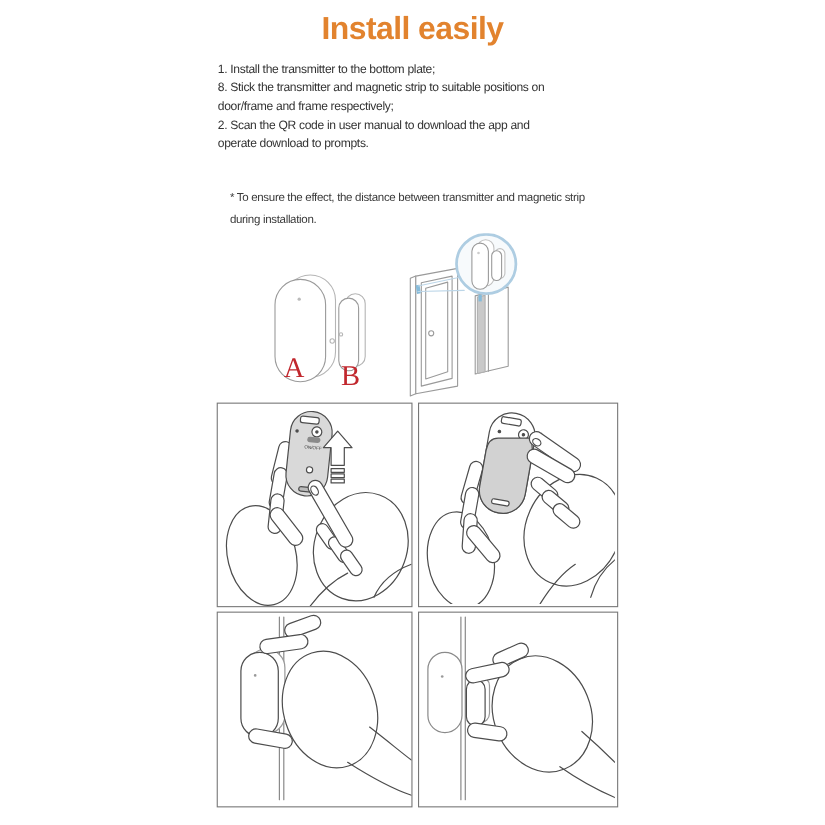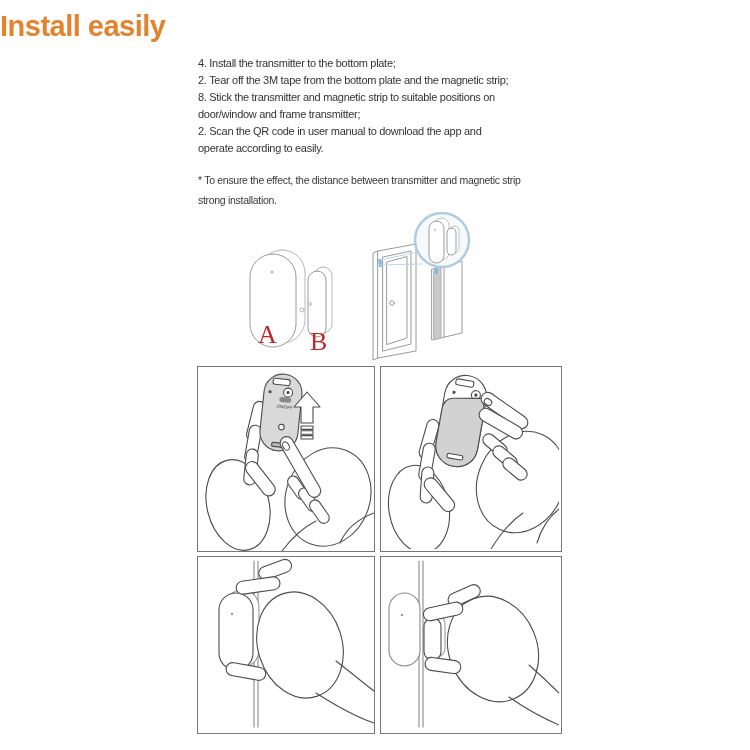--- a/index.html
+++ b/index.html
@@ -1,60 +1,59 @@
 <!DOCTYPE html>
 <html><head>
 <meta charset="utf-8">
 <style>
   html,body{margin:0;padding:0;background:#fff;}
   .page{
     position:relative;width:750px;height:750px;background:#fff;overflow:hidden;
     font-family:"Liberation Sans",sans-serif;color:#2e2e2e;
   }
   .title{
-    position:absolute;left:0;right:0;top:10px;margin:0;
+    position:absolute;left:0;right:0;top:10px;margin:0;text-align:center;
     font-size:29px;font-weight:600;letter-spacing:-0.5px;color:#E2832E;
   }
   .instructions{
     position:absolute;left:198px;top:55px;width:360px;
     font-size:11px;letter-spacing:-0.3px;line-height:17px;color:#333;
   }
   .instructions .line{white-space:nowrap;}
   .note{
-    position:absolute;left:198px;top:171px;width:360px;
+    position:absolute;left:209px;top:171px;width:360px;
     font-size:10.5px;letter-spacing:-0.3px;line-height:19.5px;color:#3a3a3a;
   }
   .note .line{white-space:nowrap;}
   .diagram{position:absolute;left:222px;top:212px;width:280px;height:150px;}
   .panel{position:absolute;border:1px solid #777;background:#fff;}
   .panel svg{display:block;}
   #panel1{left:197px;top:366px;width:176px;height:184px;}
   #panel2{left:380px;top:366px;width:180px;height:184px;}
   #panel3{left:197px;top:556px;width:176px;height:176px;}
   #panel4{left:380px;top:556px;width:180px;height:176px;}
 </style>
 </head>
 <body>
 
 <div class="page">
 
   <h1 class="title">Install easily</h1>
 
   <div class="instructions">
-      <div class="line">4. Install the transmitter to the bottom plate;</div>
-      <div class="line">2. Tear off the 3M tape from the bottom plate and the magnetic strip;</div>
+      <div class="line">1. Install the transmitter to the bottom plate;</div>
       <div class="line">8. Stick the transmitter and magnetic strip to suitable positions on</div>
-      <div class="line">door/window and frame transmitter;</div>
+      <div class="line">door/frame and frame respectively;</div>
       <div class="line">2. Scan the QR code in user manual to download the app and</div>
-      <div class="line">operate according to easily.</div>
+      <div class="line">operate download to prompts.</div>
     </div>
 
   <div class="note">
       <div class="line">* To ensure the effect, the distance between transmitter and magnetic strip</div>
-      <div class="line">strong installation.</div>
+      <div class="line">during installation.</div>
     </div>
 
   <div class="diagram">
     <svg width="280" height="150" viewBox="0 0 280 150">
       <g stroke="#9a9a9a" stroke-width="1" fill="#fff" stroke-linejoin="round" stroke-linecap="round">
 
         <g>
           <rect x="37" y="38" width="46" height="93" rx="23" stroke="#b5b5b5"></rect>
           <rect x="28" y="42" width="46" height="93" rx="23"></rect>
           <circle cx="50" cy="60" r="1.5" fill="#bbb" stroke="none"></circle>

